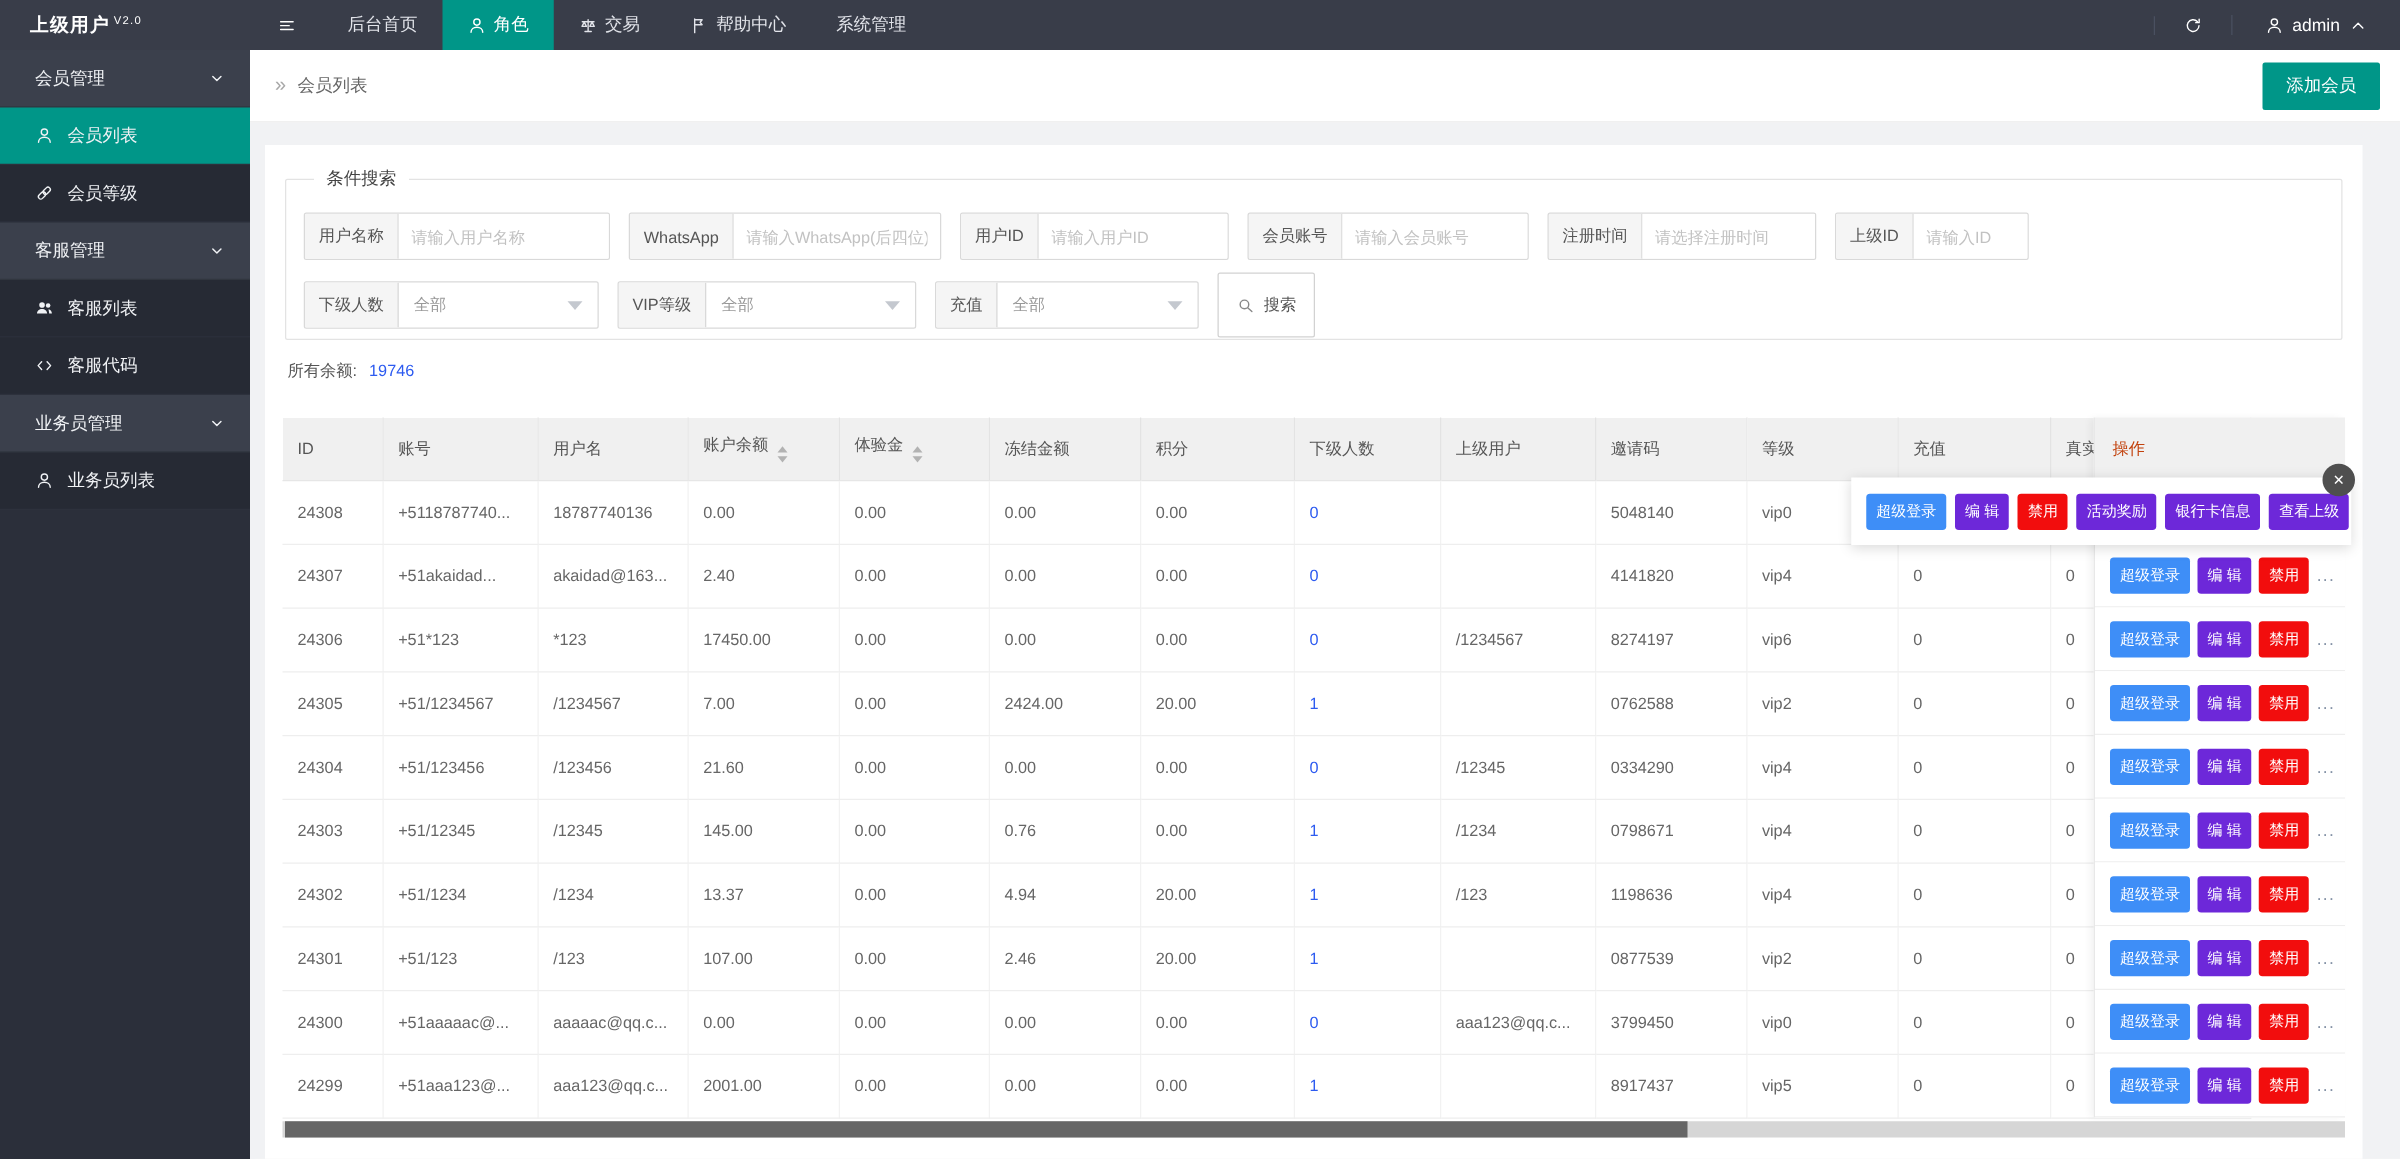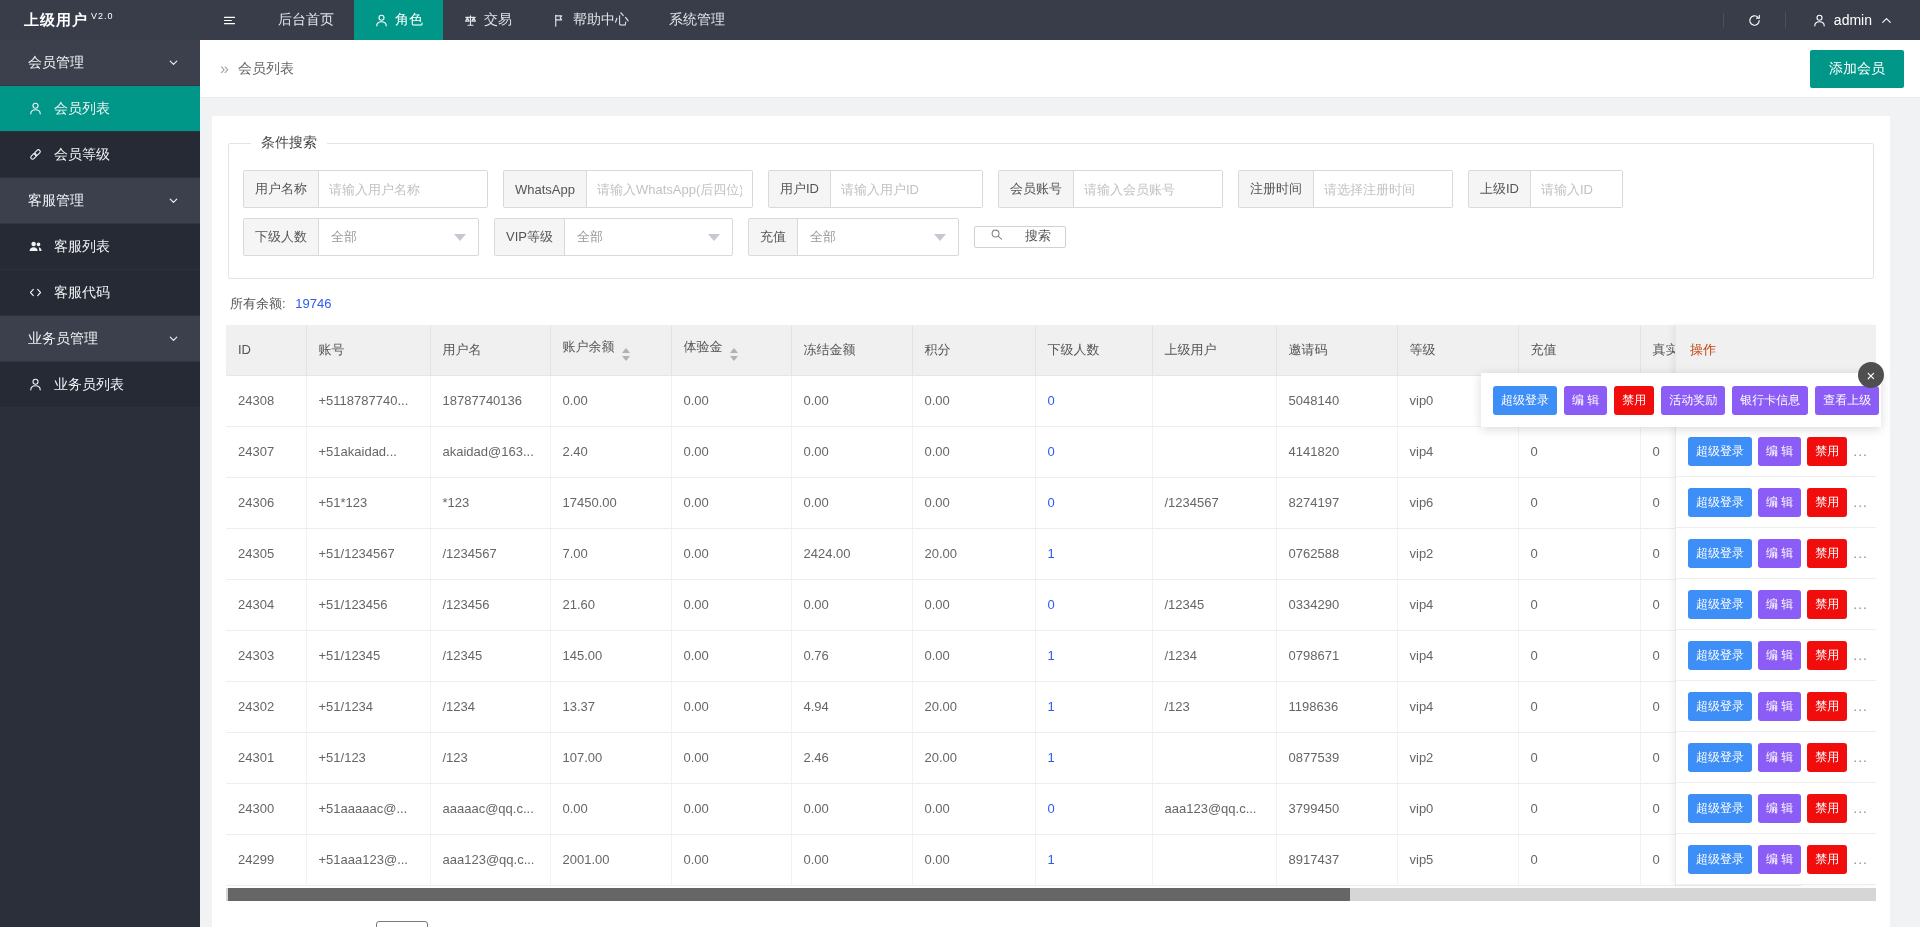--- a/index.html
+++ b/index.html
@@ -23,47 +23,47 @@
   .side-item.active{background:#009688}
   
   .main{margin-left:200px;padding-top:40px}
   .pagehead{height:58px;background:#fff;display:flex;align-items:center;justify-content:space-between;padding:0 16px 0 20px;border-bottom:1px solid #ececec}
   .breadcrumb{display:flex;align-items:center;gap:9px;font-size:14px;color:#666}
   .bc-arrows{color:#a8a8a8;font-size:16px}
   .btn-add{background:#009688;color:#fff;border:none;font-size:14px;padding:10px 19px;border-radius:2px;cursor:pointer}
   
   .content{padding:18px 30px 0 12px}
   .panel{background:#fff;padding:16px 14px 30px;min-height:811px}
-  fieldset{border:1px solid #e3e3e3;border-radius:2px;margin:2px 2px 0;padding:8px 14px 22px}
+  fieldset{border:1px solid #e3e3e3;border-radius:2px;margin:2px 2px 0;padding:8px 14px 1px}
   legend{font-size:14px;color:#444;padding:0 10px;margin-left:8px}
   .f-row{display:flex;gap:15px;margin-top:10px;align-items:center}
   .igroup{display:flex;height:38px;border:1px solid #d9d9d9;border-radius:2px;overflow:hidden;background:#fff}
   .igroup .addon{background:#f5f5f5;border-right:1px solid #d9d9d9;display:flex;align-items:center;padding:0 11px;font-size:13px;color:#555;white-space:nowrap}
   .igroup input{border:none;outline:none;padding:0 10px;font-size:13px;color:#333;flex:1;min-width:0}
   .igroup input::placeholder{color:#c2c2c2}
   .sel{flex:1;display:flex;align-items:center;justify-content:space-between;padding:0 12px;font-size:13px;color:#999;cursor:pointer}
   .sel-caret{width:0;height:0;border-left:6px solid transparent;border-right:6px solid transparent;border-top:7px solid #c4c8cf}
-  .btn-search{height:22px;padding:0 14px;background:#fff;border:1px solid #d2d2d2;border-radius:2px;display:flex;align-items:flex-start;gap:21px;font-size:13px;color:#555;cursor:pointer}
-  .summary{margin:16px 4px 12px;font-size:13px;color:#555}
+  .btn-search{height:52px;padding:0 14px;background:#fff;border:1px solid #d2d2d2;border-radius:2px;display:flex;align-items:center;gap:7px;font-size:13px;color:#555;cursor:pointer}
+  .summary{margin:16px 4px 28px;font-size:13px;color:#555}
   .summary a{color:#2d5bf0;margin-left:6px;text-decoration:none;cursor:pointer}
   
   .table-wrap{position:relative;height:560px}
   table{border-collapse:collapse;table-layout:fixed;width:1574px;background:#fff}
   th{height:50px;background:#f0f0f0;font-weight:normal;font-size:13px;color:#555;text-align:left;padding-left:12px;border-right:1px solid #e3e3e3;border-bottom:1px solid #e6e6e6;white-space:nowrap;overflow:hidden}
   td{height:51px;font-size:13px;color:#666;padding-left:12px;border-right:1px solid #f2f2f2;border-bottom:1px solid #eee;white-space:nowrap;overflow:hidden}
   td a.num{color:#2d5bf0;text-decoration:none;cursor:pointer}
   .caret{display:inline-flex;flex-direction:column;gap:3px;margin-left:7px;vertical-align:-2px;cursor:pointer}
   .caret i{width:0;height:0;border-left:4px solid transparent;border-right:4px solid transparent}
   .c-up{border-bottom:5px solid #b2b2b2}
   .c-dn{border-top:5px solid #b2b2b2}
   .fixed-col{position:absolute;top:0;right:0;width:201px;z-index:3;background:#fff;border-left:1px solid #e8e8e8;box-shadow:-3px 0 6px rgba(0,0,0,.05)}
   .fc-head{height:50px;background:#f0f0f0;border-bottom:1px solid #e6e6e6;display:flex;align-items:center;padding-left:14px;font-size:13px;color:#c2410c}
   .fc-cell{height:51px;display:flex;align-items:center;gap:6px;padding-left:12px;border-bottom:1px solid #eee;background:#fff}
   .btn{border:none;border-radius:3px;color:#fff;font-size:12px;padding:6px 8px;cursor:pointer;white-space:nowrap}
-  .btn.blue{background:#3e8ef7}.btn.teal{background:#8b5cf6}.btn.red{background:#f20d0d}
+  .btn.blue{background:#3e8ef7}.btn.teal{background:#6d28d9}.btn.red{background:#f20d0d}
   .more{color:#8492a6;font-size:14px;letter-spacing:1px;cursor:pointer}
   .popup{position:absolute;left:1255px;top:48px;width:400px;height:54px;background:#fff;z-index:5;display:flex;align-items:center;gap:7px;padding-left:12px;box-shadow:0 2px 10px rgba(0,0,0,.15)}
   .popup-close{position:absolute;left:1632px;top:37px;width:26px;height:26px;border-radius:50%;background:#4f4f4f;color:#fff;display:flex;align-items:center;justify-content:center;font-size:15px;z-index:6;cursor:pointer}
   
   .hscroll{margin-top:3px;height:13px;background:#d6d6d6;position:relative}
   .hthumb{position:absolute;left:2px;top:0;height:13px;width:68%;background:#666;cursor:grab}
   .pagefoot{margin-top:20px;padding-left:4px;font-size:13px;color:#444;display:flex;align-items:center;gap:7px}
   .pagefoot select{height:26px;min-width:52px;border:1px solid #7a7a7a;border-radius:3px;font-size:13px;color:#222;background:#fff}
   
   .icon{display:inline-flex;align-items:center;justify-content:center}

